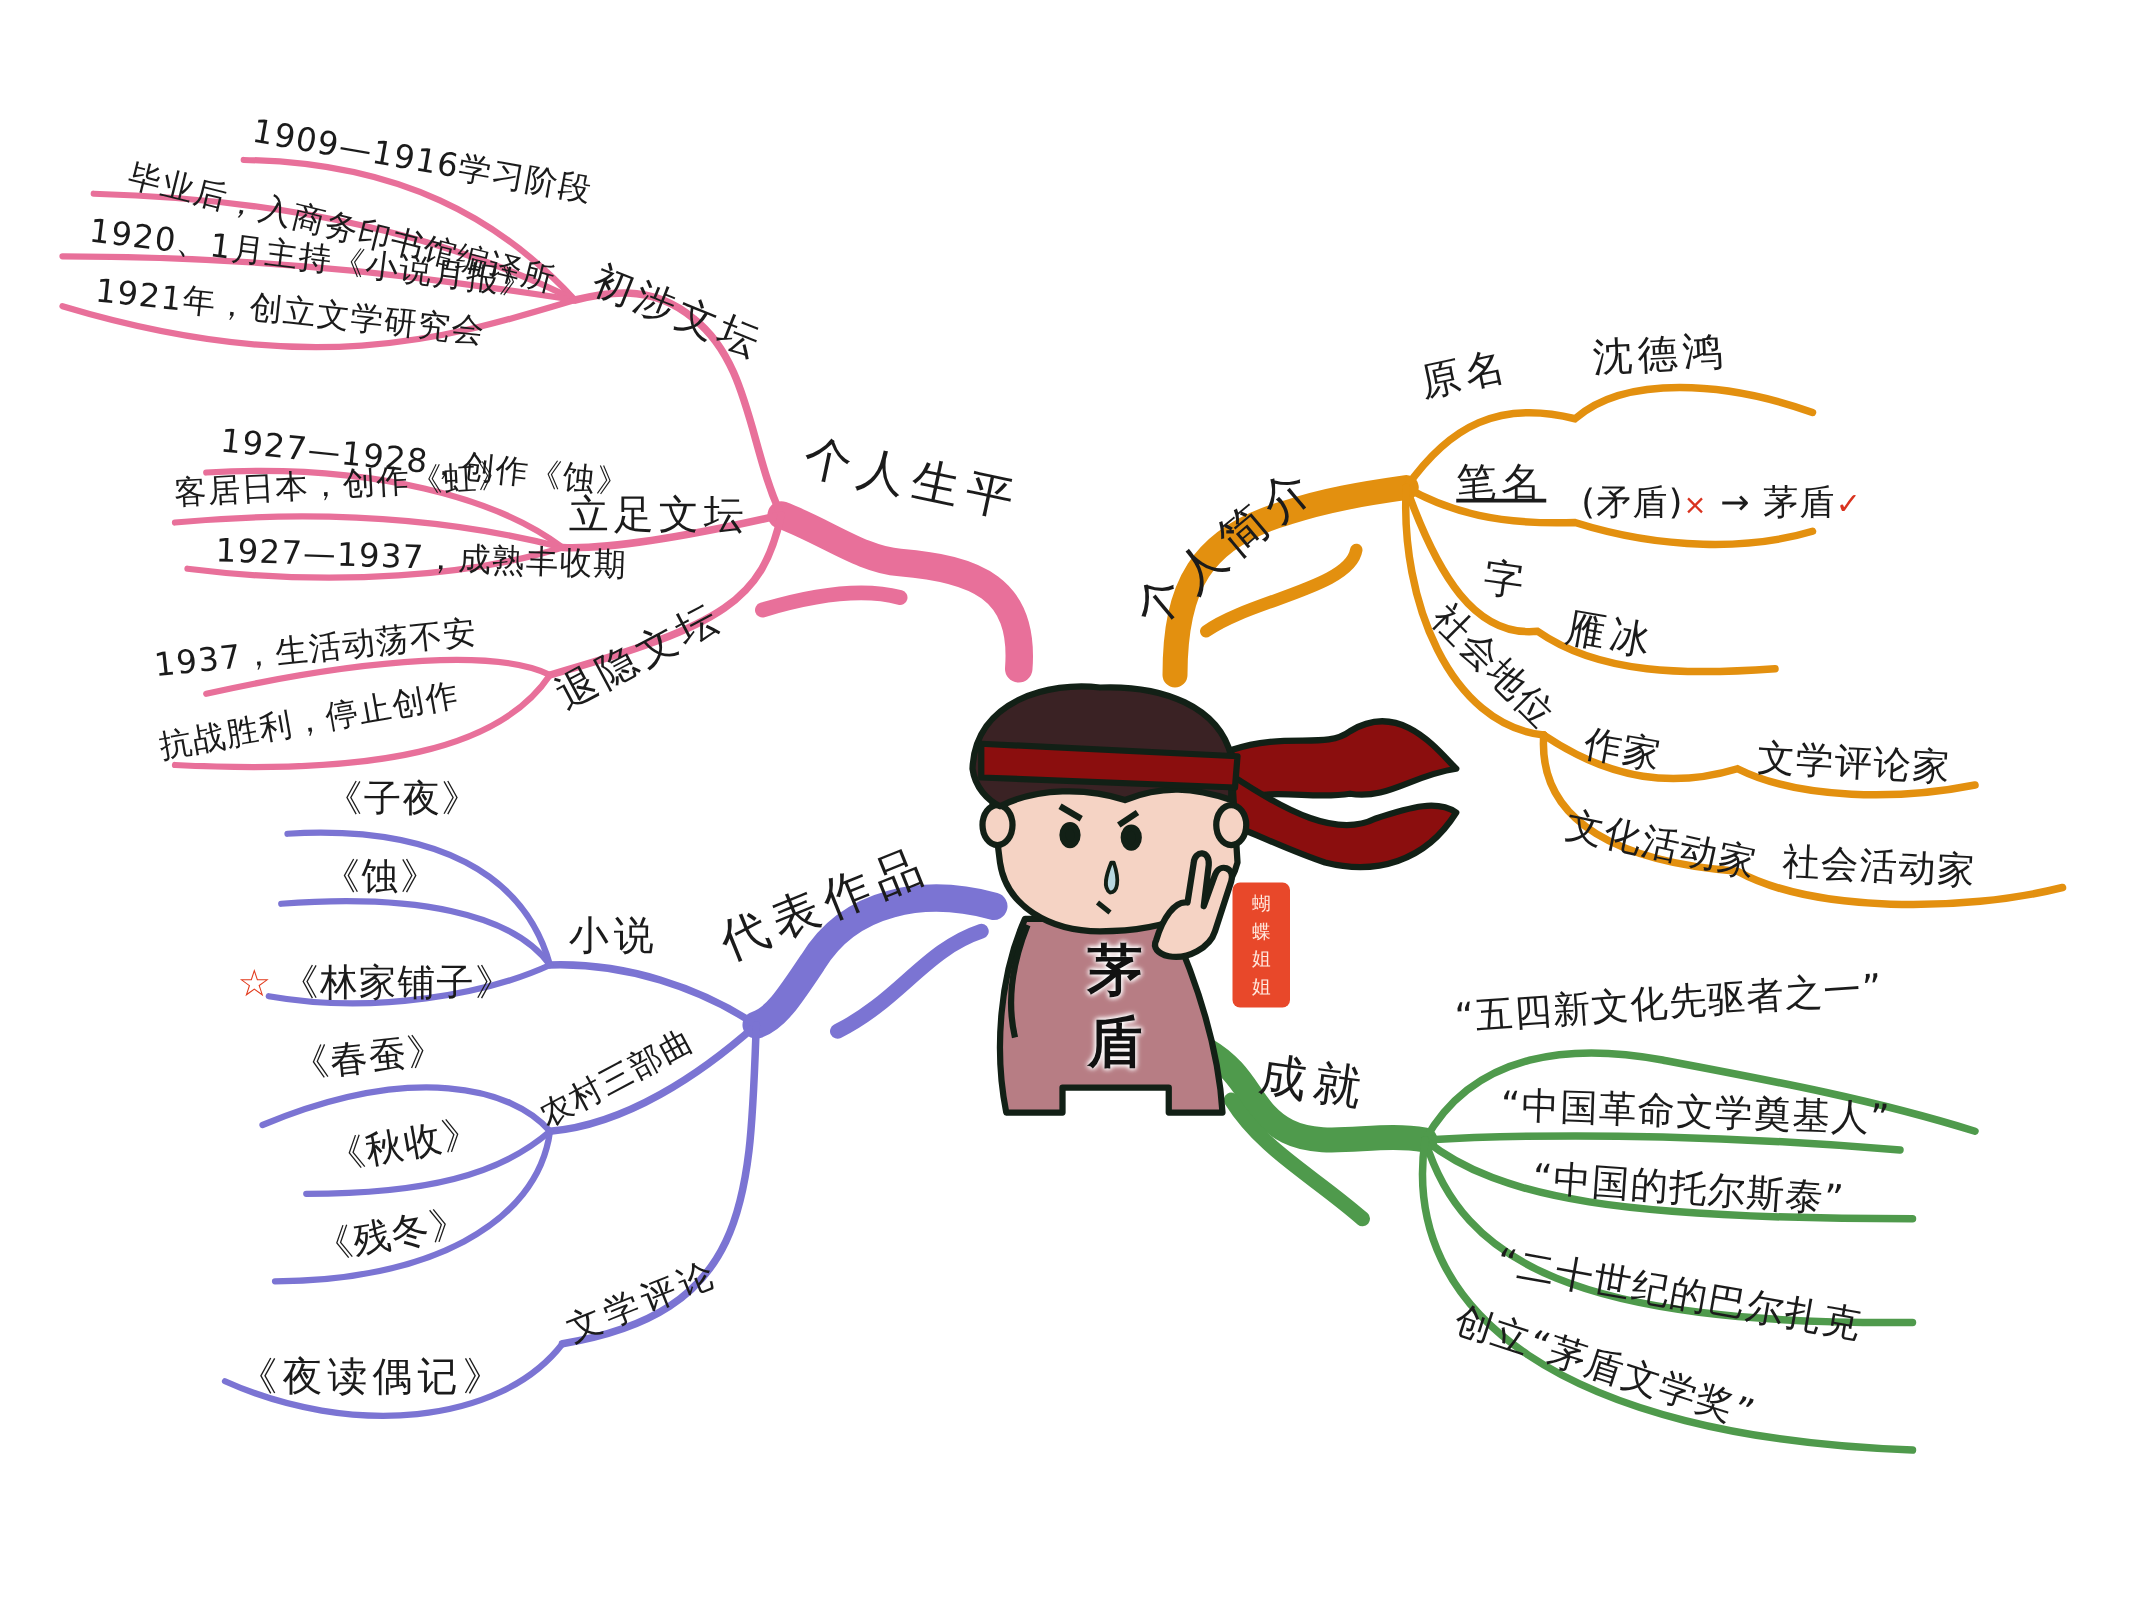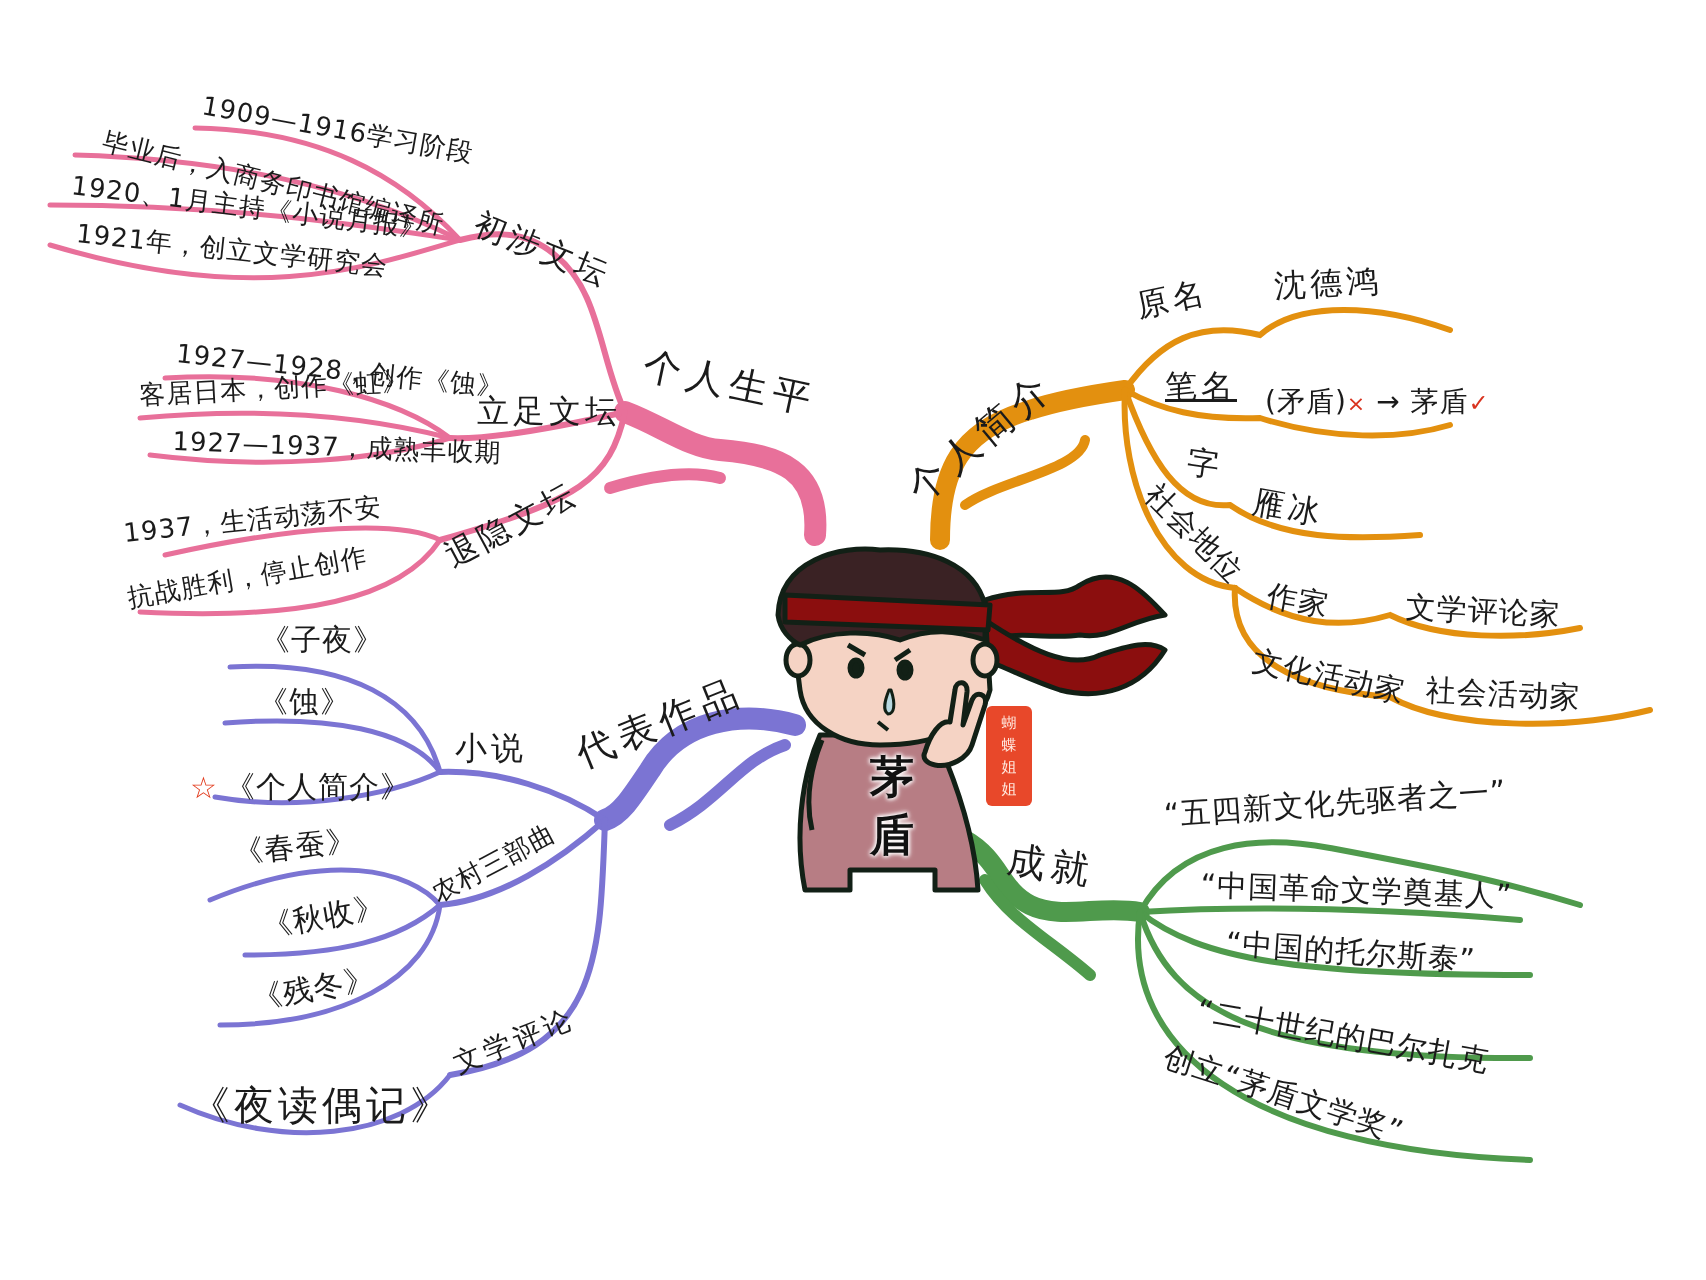--- a/index.html
+++ b/index.html
@@ -144,21 +144,21 @@
   </div>
 
   <div class="lbl main" style="left:640px; top:345px; transform:rotate(12deg);">个人生平</div>
 
   <div class="lbl sub" style="left:470px; top:205px; transform:rotate(22deg);">初涉文坛</div>
   <div class="lbl leaf" style="left:200px; top:92px; transform:rotate(10deg);">1909—1916学习阶段</div>
   <div class="lbl leaf" style="left:100px; top:127px; transform:rotate(14deg);">毕业后，入商务印书馆编译所</div>
   <div class="lbl leaf" style="left:70px; top:172px; transform:rotate(7deg);">1920、1月主持《小说月报》</div>
   <div class="lbl leaf" style="left:75px; top:220px; transform:rotate(6deg);">1921年，创立文学研究会</div>
 
-  <div class="lbl sub" style="left:477px; top:395px;">立足文坛</div>
+  <div class="lbl sub" style="left:455px; top:395px;">立足文坛</div>
   <div class="lbl leaf" style="left:175px; top:340px; transform:rotate(6deg);">1927—1928，创作《蚀》</div>
   <div class="lbl leaf" style="left:140px; top:382px; transform:rotate(-3deg);">客居日本，创作《虹》</div>
   <div class="lbl leaf" style="left:172px; top:428px; transform:rotate(2deg);">1927—1937，成熟丰收期</div>
 
   <div class="lbl sub" style="left:455px; top:540px; transform:rotate(-28deg);">退隐文坛</div>
   <div class="lbl leaf" style="left:125px; top:520px; transform:rotate(-6deg);">1937，生活动荡不安</div>
   <div class="lbl leaf" style="left:130px; top:585px; transform:rotate(-10deg);">抗战胜利，停止创作</div>
 
   <div class="lbl main" style="left:925px; top:470px; transform:rotate(-40deg);">个人简介</div>
 
@@ -180,29 +180,29 @@
   <div class="lbl leaf" style="left:1405px; top:592px; transform:rotate(3deg); font-size:30px;">文学评论家</div>
   <div class="lbl leaf" style="left:1250px; top:645px; transform:rotate(12deg); font-size:30px;">文化活动家</div>
   <div class="lbl leaf" style="left:1425px; top:675px; transform:rotate(3deg); font-size:30px;">社会活动家</div>
 
   <div class="lbl main" style="left:585px; top:735px; transform:rotate(-22deg);">代表作品</div>
 
   <div class="lbl sub" style="left:455px; top:735px;font-family:Liberation Mono, monospace;">小说</div>
   <div class="lbl leaf" style="left:260px; top:625px; font-size:30px;">《子夜》</div>
   <div class="lbl leaf" style="left:258px; top:687px; font-size:30px;">《蚀》</div>
   <span class="star" style="left:190px; top:770px;">☆</span>
-  <div class="lbl leaf" style="left:225px; top:772px; font-size:30px;">《个人简介》</div>
+  <div class="lbl leaf" style="left:225px; top:772px; font-size:30px;">《林家铺子》</div>
 
   <div class="lbl leaf" style="left:440px; top:880px; transform:rotate(-28deg); font-size:26px;">农村三部曲</div>
   <div class="lbl leaf" style="left:235px; top:838px; transform:rotate(-6deg); font-size:30px;">《春蚕》</div>
   <div class="lbl leaf" style="left:265px; top:912px; transform:rotate(-10deg); font-size:30px;">《秋收》</div>
   <div class="lbl leaf" style="left:255px; top:984px; transform:rotate(-10deg); font-size:30px;">《残冬》</div>
 
   <div class="lbl sub" style="left:460px; top:1050px; transform:rotate(-22deg); font-size:28px;">文学评论</div>
-  <div class="lbl leaf" style="left:190px; top:1085px; font-size:40px; letter-spacing:4px;">《夜读偶记》</div>
+  <div class="lbl leaf" style="left:190px; top:1085px; font-size:32px; letter-spacing:4px;">《夜读偶记》</div>
 
   <div class="lbl main" style="left:1005px; top:840px; transform:rotate(8deg);">成就</div>
 
   <div class="lbl leaf" style="left:1165px; top:800px; transform:rotate(-4deg); font-size:30px;">“五四新文化先驱者之一”</div>
   <div class="lbl leaf" style="left:1200px; top:870px; transform:rotate(2deg); font-size:30px;">“中国革命文学奠基人”</div>
   <div class="lbl leaf" style="left:1225px; top:928px; transform:rotate(4deg); font-size:30px;">“中国的托尔斯泰”</div>
   <div class="lbl leaf" style="left:1195px; top:995px; transform:rotate(10deg); font-size:30px;">“二十世纪的巴尔扎克</div>
   <div class="lbl leaf" style="left:1160px; top:1040px; transform:rotate(18deg); font-size:30px;">创立“茅盾文学奖”</div>
 
 </div>

